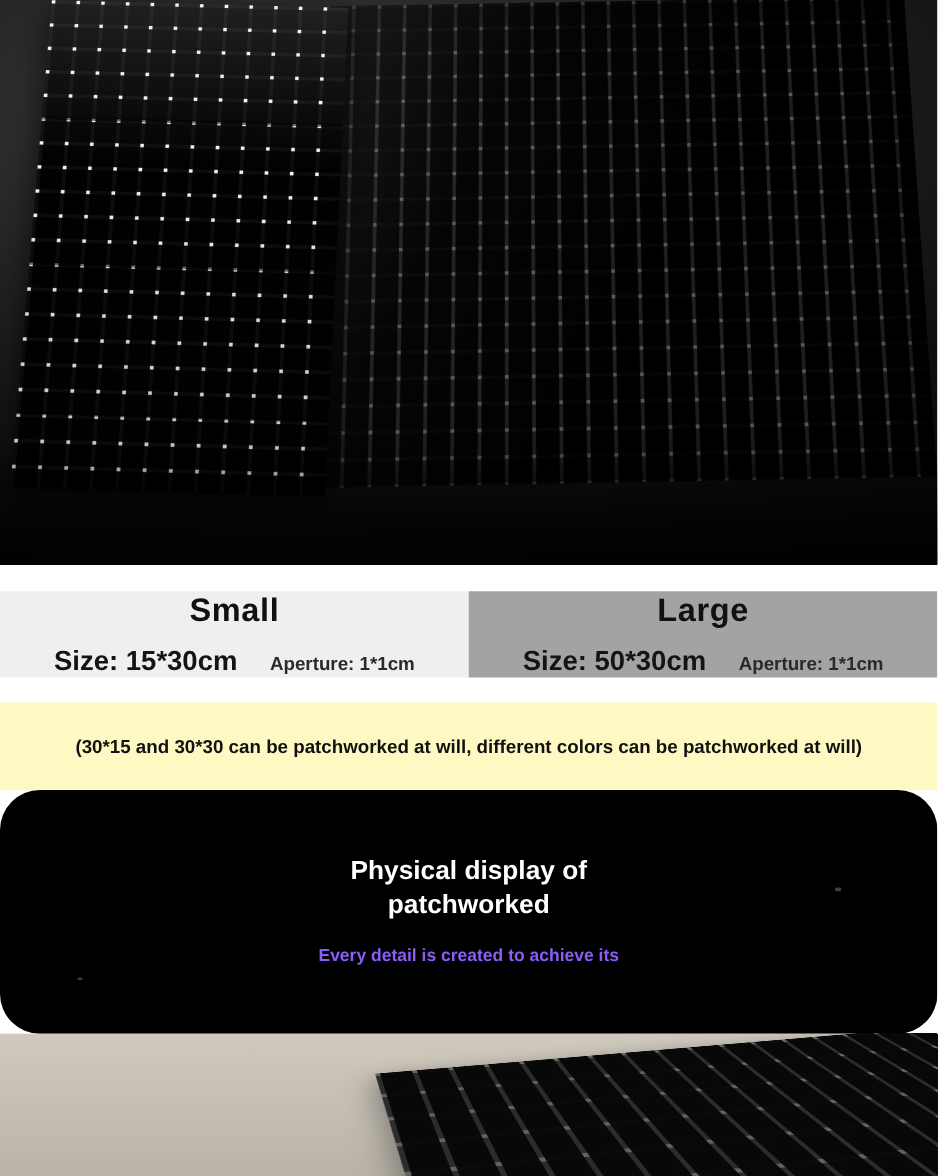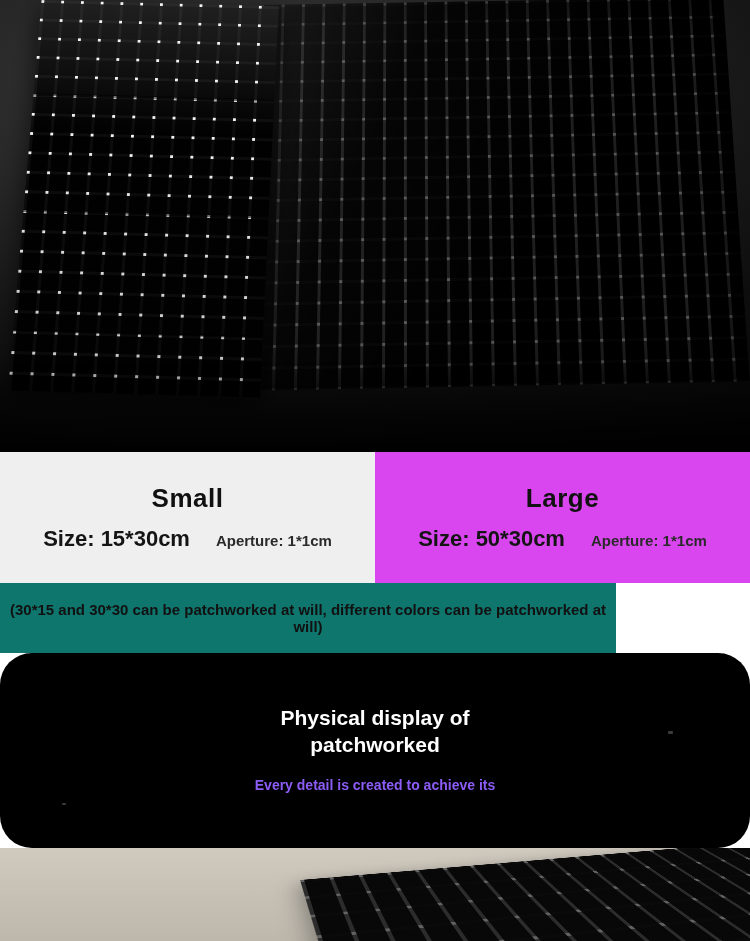--- a/index.html
+++ b/index.html
@@ -100,32 +100,33 @@
   }
   .seam {
     position: absolute;
     background: rgba(0,0,0,0.55);
   }
 
   
   .size-band {
     display: flex;
     width: 750px;
-    height: 131px;
+    height: 110px;
+    align-items: center;
   }
   .size-cell {
     flex: 1 1 50%;
     display: flex;
     flex-direction: column;
     align-items: center;
     justify-content: center;
     gap: 12px;
   }
   .size-cell.left { background: #efefef; }
-  .size-cell.right { background: #d946ef; }
+  .size-cell.right { background: #a3a3a3; }
   .size-title {
     font-size: 26px;
     font-weight: 700;
     color: #111111;
     letter-spacing: 0.5px;
   }
   .size-detail {
     display: flex;
     align-items: baseline;
     gap: 26px;
@@ -136,23 +137,23 @@
     color: #141414;
   }
   .size-aperture {
     font-size: 15px;
     font-weight: 700;
     color: #2a2a2a;
   }
 
   
   .note-band {
-    width: 616px;
+    width: 750px;
     height: 70px;
-    background: #0f766e;
+    background: #fef9c3;
     display: flex;
     align-items: center;
     justify-content: center;
   }
   .note-text {
     font-size: 15px;
     font-weight: 700;
     color: #111111;
     text-align: center;
   }

